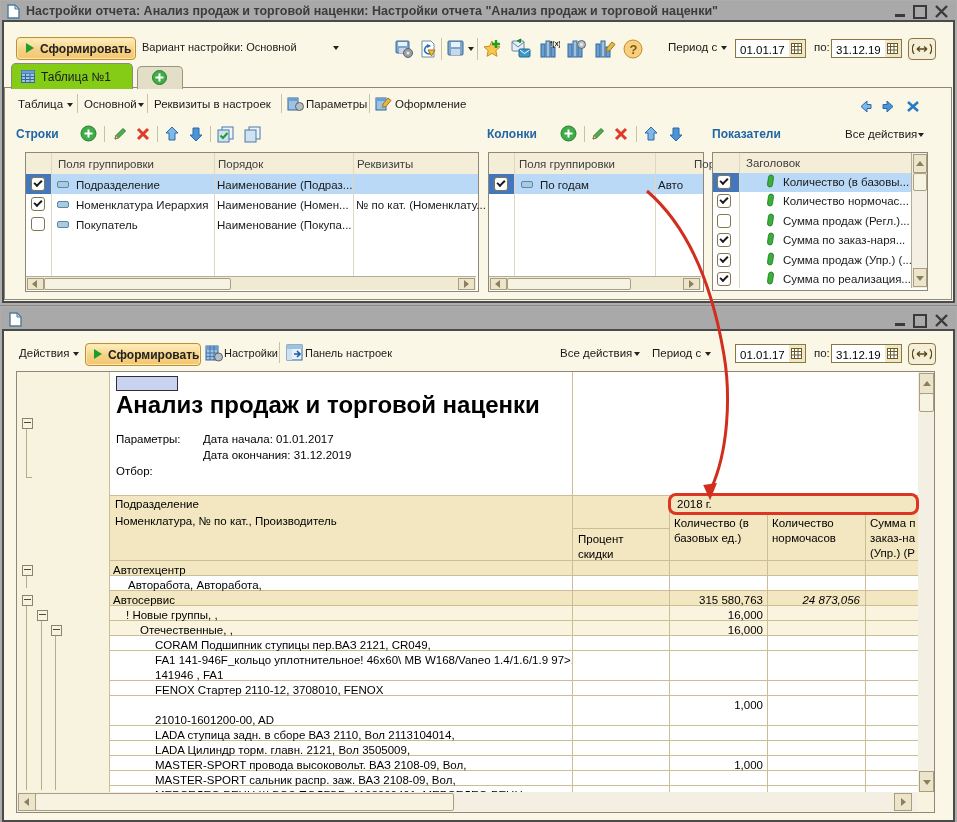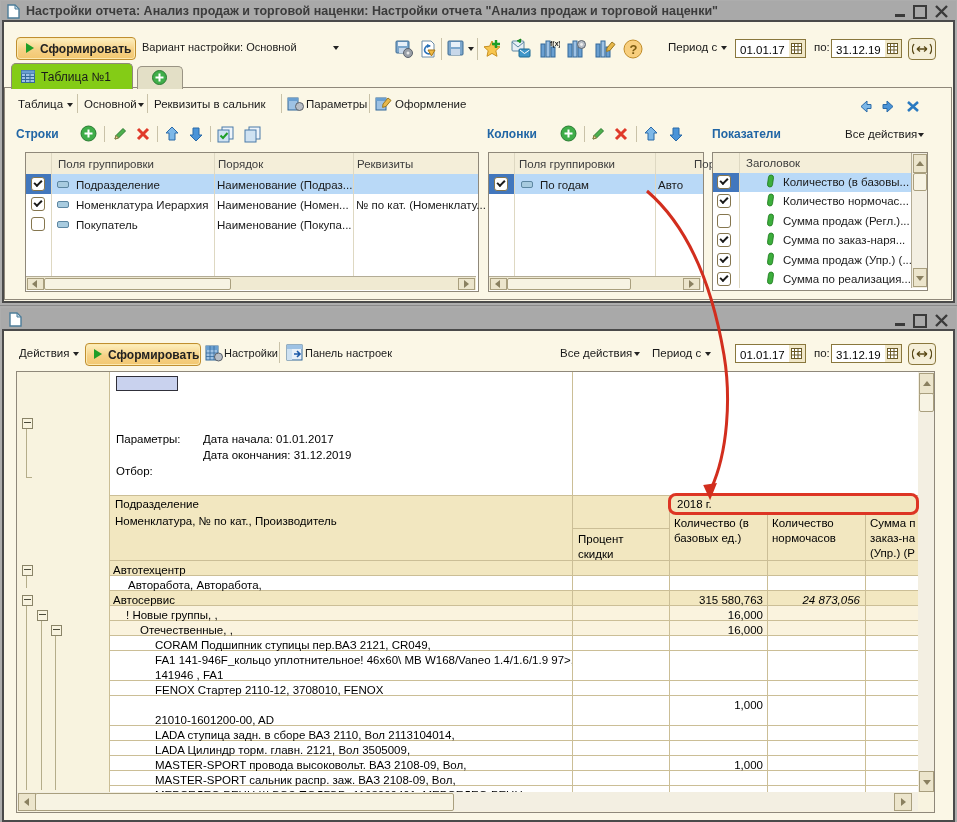--- a/index.html
+++ b/index.html
@@ -170,21 +170,21 @@
     </svg>
   <span style="position:absolute;left:29px;top:6px;font-size:12px;color:#1a1a1a;">Таблица №1</span>
 </div>
 
 <div class="t12" style="left:18px;top:99px;">Таблица</div>
 <div class="ddown" style="left:67px;top:103px;"></div>
 <div class="sep" style="left:77px;top:94px;height:19px;"></div>
 <div class="t12" style="left:84px;top:99px;">Основной</div>
 <div class="ddown" style="left:138px;top:103px;"></div>
 <div class="sep" style="left:147px;top:94px;height:19px;"></div>
-<div class="t12" style="left:154px;top:99px;">Реквизиты в сальник</div>
+<div class="t12" style="left:154px;top:99px;">Реквизиты в настроек</div>
 <div class="sep" style="left:281px;top:94px;height:19px;"></div>
 <svg class="a" style="left:287px;top:95px;" width="17" height="17" viewBox="0 0 17 17">
   <rect x="1" y="3" width="10" height="12" fill="#9ec2e4" stroke="#33689a"></rect>
   <rect x="1" y="3" width="10" height="3" fill="#6a9fd0"></rect>
   <circle cx="12.5" cy="11.5" r="4" fill="#b8bec6" stroke="#5a616b"></circle>
 </svg>
 <div class="t12" style="left:306px;top:99px;">Параметры</div>
 <div class="sep" style="left:369px;top:94px;height:19px;"></div>
 <svg class="a" style="left:375px;top:95px;" width="17" height="17" viewBox="0 0 17 17">
   <rect x="1" y="3" width="10" height="12" fill="#9ec2e4" stroke="#33689a"></rect>
@@ -435,20 +435,21 @@
 <div class="oline" style="left:26px;top:576px;height:12px;"></div>
 <div class="obox" style="left:22px;top:595px;"></div>
 <div class="oline" style="left:26px;top:606px;height:184px;"></div>
 <div class="obox" style="left:37px;top:610px;"></div>
 <div class="oline" style="left:41px;top:621px;height:169px;"></div>
 <div class="obox" style="left:51px;top:625px;"></div>
 <div class="oline" style="left:55px;top:636px;height:154px;"></div>
 
 <div class="a" style="left:110px;top:372px;width:808px;height:420px;background:#fff;overflow:hidden;border-right:1px solid #b3ac96;border-left:1px solid #cbbe96;margin-left:-1px;">
   <div class="a" style="left:6px;top:4px;width:60px;height:13px;background:#c9d2ee;border:1px solid #30303a;"></div>
+  <div class="rt b" style="left:6px;top:21px;font-size:24px;">Анализ продаж и торговой наценки</div>
   <div class="rt" style="left:6px;top:62px;">Параметры:</div>
   <div class="rt" style="left:93px;top:62px;">Дата начала: 01.01.2017</div>
   <div class="rt" style="left:93px;top:78px;">Дата окончания: 31.12.2019</div>
   <div class="rt" style="left:6px;top:94px;">Отбор:</div>
 
   <div class="grow gtan" style="top:123px;height:17px;border-top:1px solid #cbbe96;"></div>
   <div class="rt" style="left:5px;top:127px;">Подразделение</div>
   <div class="rt" style="left:567px;top:127px;">2018 г.</div>
   <div class="grow gtan" style="top:141px;height:47px;"></div>
   <div class="rt" style="left:5px;top:144px;">Номенклатура, № по кат., Производитель</div>

